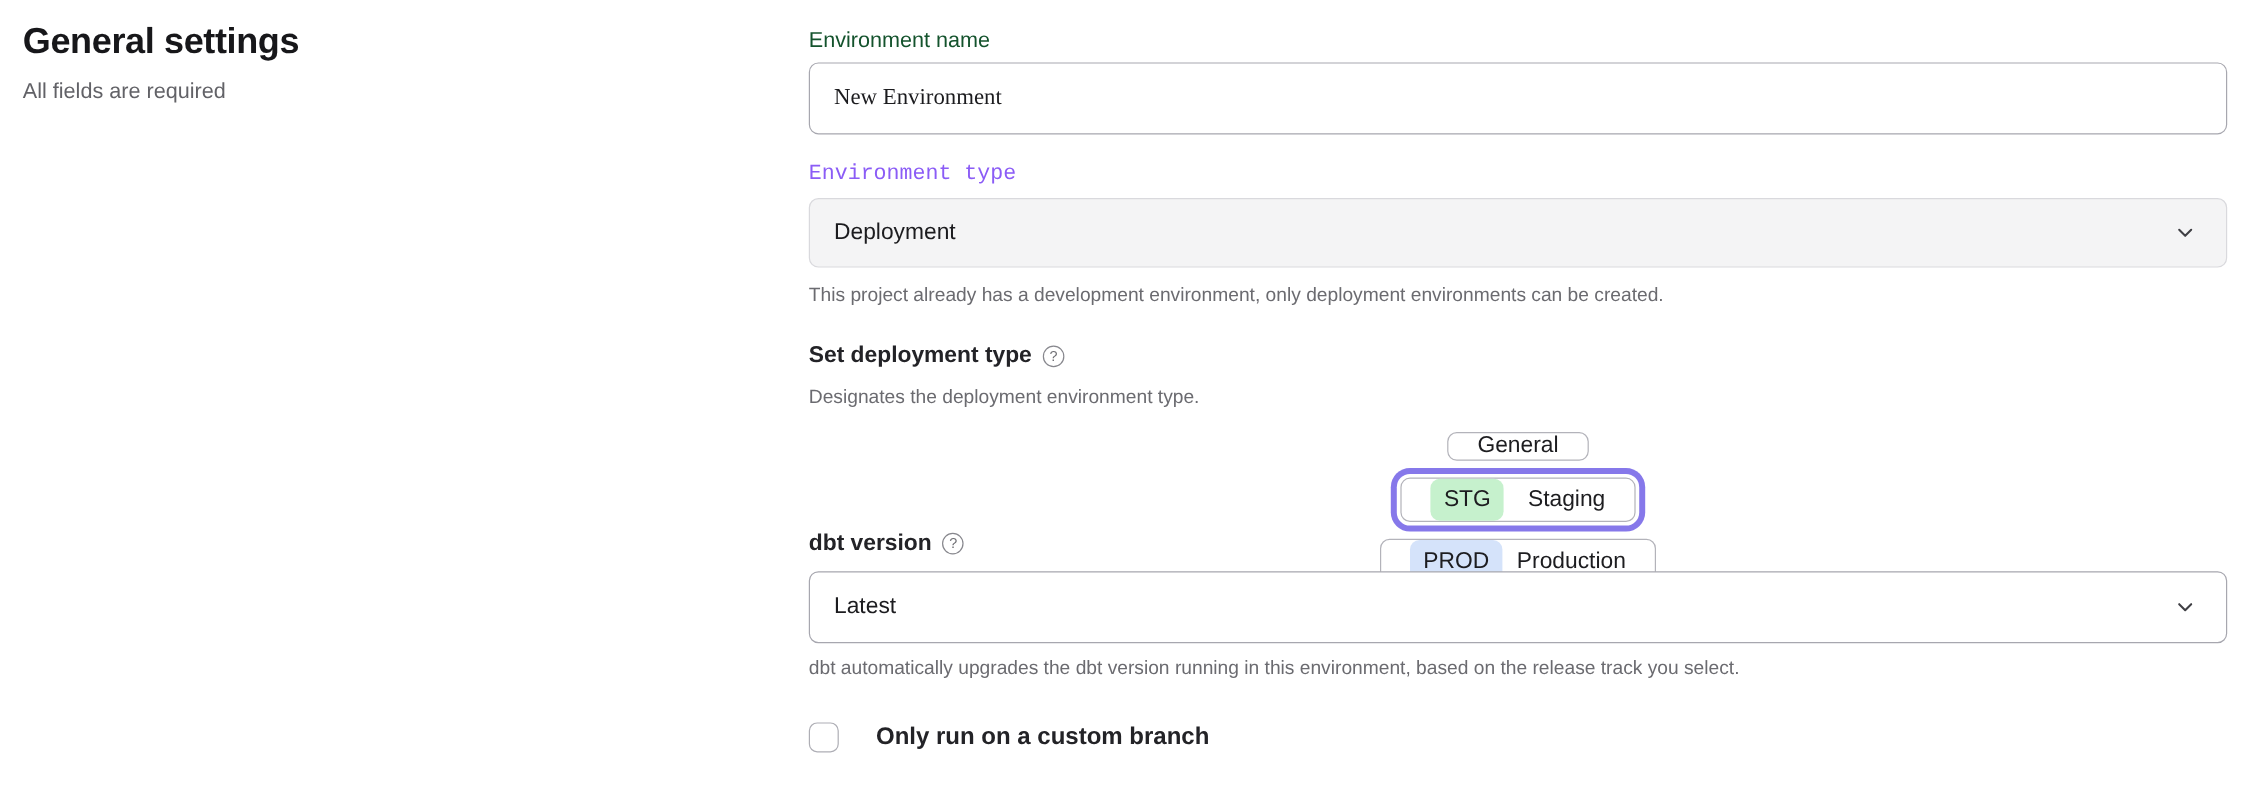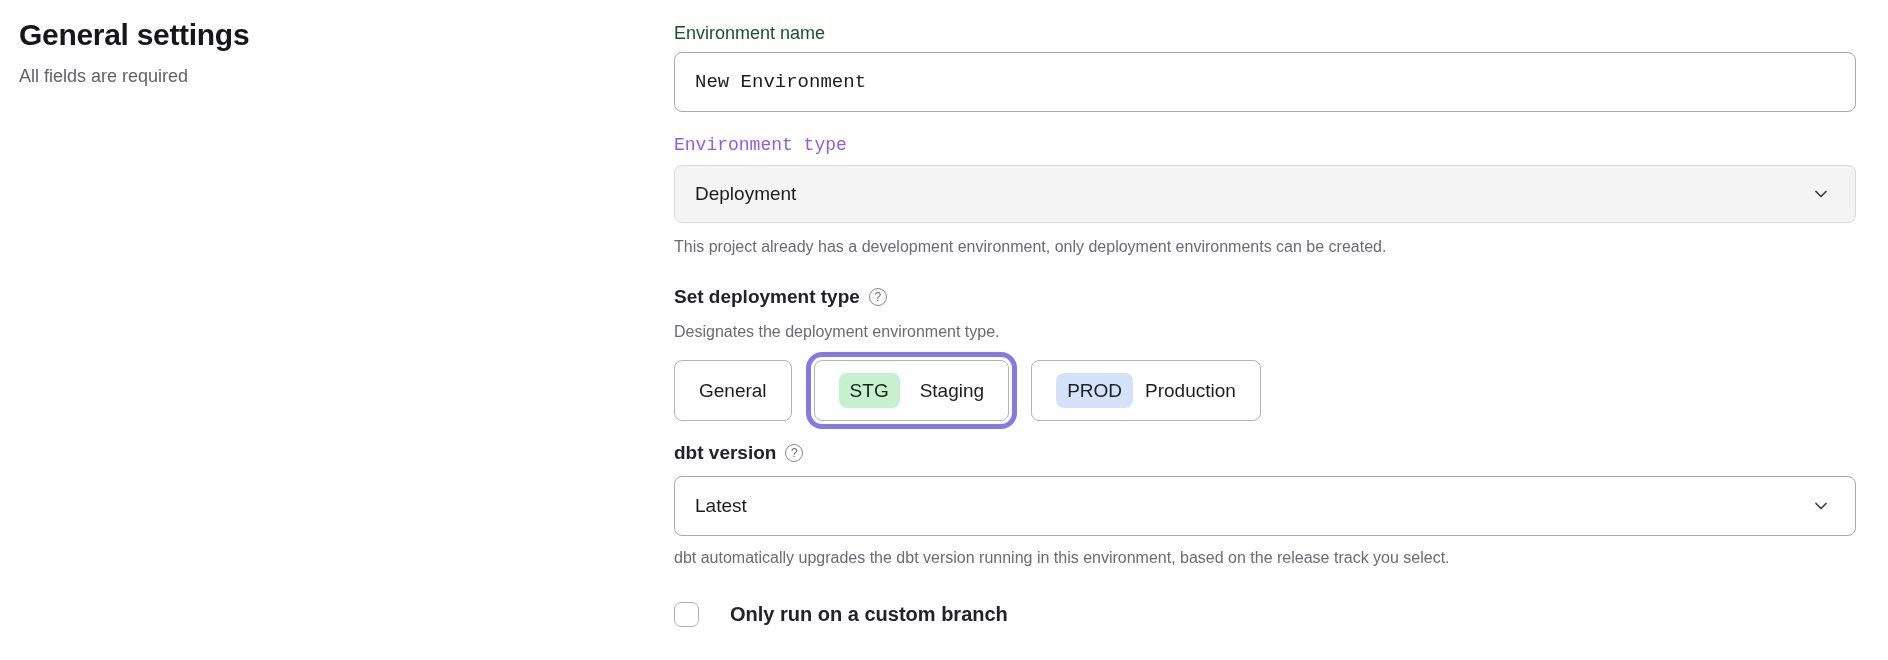--- a/index.html
+++ b/index.html
@@ -20,21 +20,21 @@
   
   .form-panel { position: absolute; left: 674px; top: 0; width: 1182px; }
 
   .field-label { margin-top: 24px; font-size: 18px; font-weight: 500; color: #14532d; line-height: 19px; }
   .field-label.disabled { color: #8b5cf6; font-family: Liberation Mono, monospace; }
 
   .text-input {
     margin-top: 9px; width: 100%; height: 60px;
     border: 1px solid #a7a7af; border-radius: 8px;
     padding: 0 20px; font-size: 19px; color: #1c1c1f;
-    font-family: Liberation Mono, monospace;
+    font-family: Liberation Serif, serif;
     background: #ffffff; outline: none; display: block;
   }
 
   .select-box {
     position: relative; width: 100%; height: 58px;
     border: 1px solid #a7a7af; border-radius: 8px;
     background: #ffffff; display: flex; align-items: center;
     padding: 0 20px; font-size: 19px; color: #1c1c1f;
     cursor: pointer;
   }
@@ -54,21 +54,21 @@
   }
   .section-heading.dbt { margin-top: 22px; }
   .help-icon {
     display: inline-flex; align-items: center; justify-content: center;
     width: 18px; height: 18px; margin-left: 9px;
     border: 1.4px solid #87878d; border-radius: 50%;
     font-size: 12px; font-weight: 400; color: #6e6e73; line-height: 1;
   }
 
   
-  .btn-row { margin-top: 19px; display: flex; align-items: center; gap: 14px; height: 61px; }
+  .btn-row { margin-top: 19px; display: flex; align-items: center; gap: 14px; height: 61px; flex-direction: column; }
   .deploy-btn {
     height: 61px; display: inline-flex; align-items: center; gap: 12px;
     padding: 0 24px; background: #ffffff;
     border: 1px solid #b3b3ba; border-radius: 8px;
     font-size: 19px; font-weight: 500; color: #1d1d20;
     font-family: "Liberation Sans", sans-serif; cursor: pointer;
   }
   .deploy-btn.selected {
     box-shadow: 0 0 0 3px #ffffff, 0 0 0 8px #8678ea;
     margin: 0 8px;

